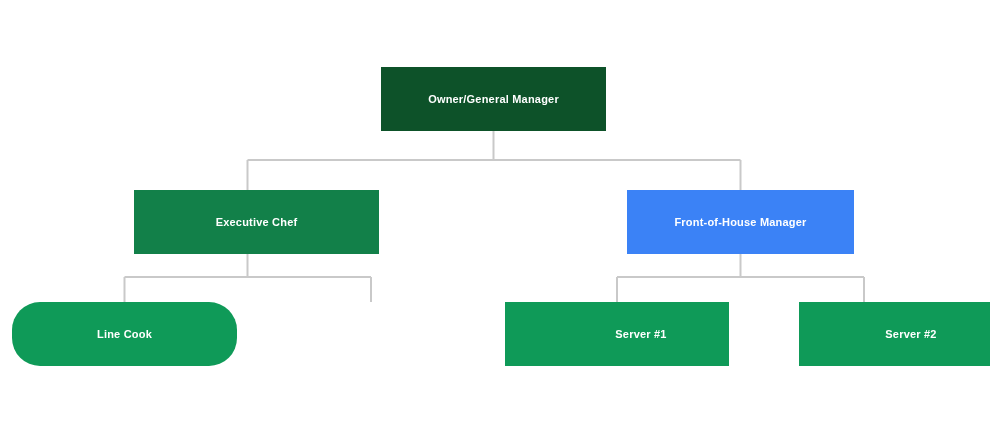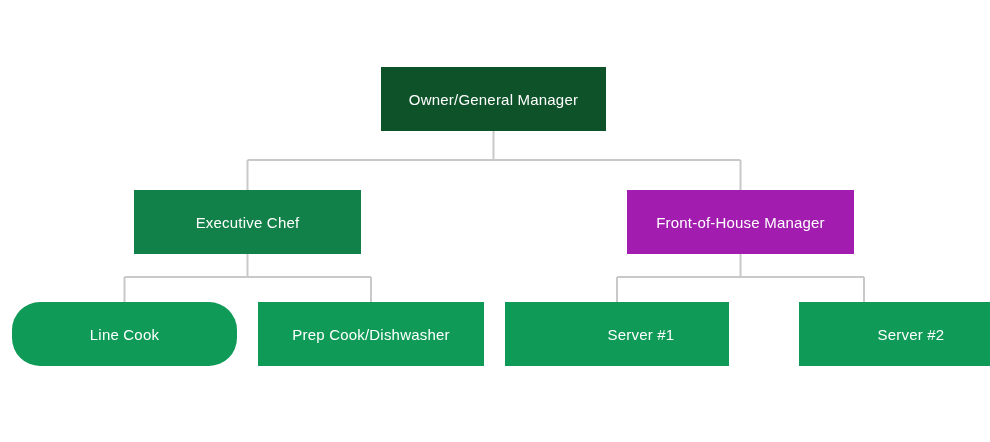--- a/index.html
+++ b/index.html
@@ -27,29 +27,29 @@
   .node {
     position: absolute;
     display: flex;
     align-items: center;
     justify-content: center;
     box-sizing: border-box;
     height: 64px;
   }
   .node .label {
     color: #ffffff;
-    font-size: 15px;
-    font-weight: 400;
+    font-size: 11px;
+    font-weight: 700;
     letter-spacing: 0.2px;
     text-align: center;
     white-space: nowrap;
   }
   
   #node-owner   { left: 381px; top: 67px;  width: 225px; }
-  #node-chef    { left: 134px; top: 190px; width: 227px; }
+  #node-chef    { left: 134px; top: 190px; width: 245px; }
   #node-foh     { left: 627px; top: 190px; width: 227px; }
   #node-linecook{ left: 12px;  top: 302px; width: 225px; border-radius: 28px; }
   #node-prep    { left: 258px; top: 302px; width: 226px; }
   #node-server1 { left: 505px; top: 302px; width: 224px; padding-left: 48px; }
   #node-server2 { left: 752px; top: 302px; width: 224px; margin-left: 47px; }
 </style>
 </head>
 <body>
 
 <div id="canvas">
@@ -71,31 +71,28 @@
   </svg>
 
   <div class="node" id="node-owner" style="background-color: rgb(13, 82, 41);">
     <span class="label">Owner/General Manager</span>
   </div>
 
   <div class="node" id="node-chef" style="background-color: rgb(18, 128, 73);">
     <span class="label">Executive Chef</span>
   </div>
 
-  <div class="node" id="node-foh" style="background-color: #a21caf;">
+  <div class="node" id="node-foh" style="background-color: #3b82f6;">
     <span class="label">Front-of-House Manager</span>
   </div>
 
   <div class="node" id="node-linecook" style="background-color: rgb(15, 154, 88);">
     <span class="label">Line Cook</span>
   </div>
 
-  <div class="node" id="node-prep" style="background-color: rgb(15, 154, 88);">
-    <span class="label">Prep Cook/Dishwasher</span>
-  </div>
 
   <div class="node" id="node-server1" style="background-color: rgb(15, 154, 88);">
     <span class="label">Server #1</span>
   </div>
 
   <div class="node" id="node-server2" style="background-color: rgb(15, 154, 88);">
     <span class="label">Server #2</span>
   </div>
 
 </div>

